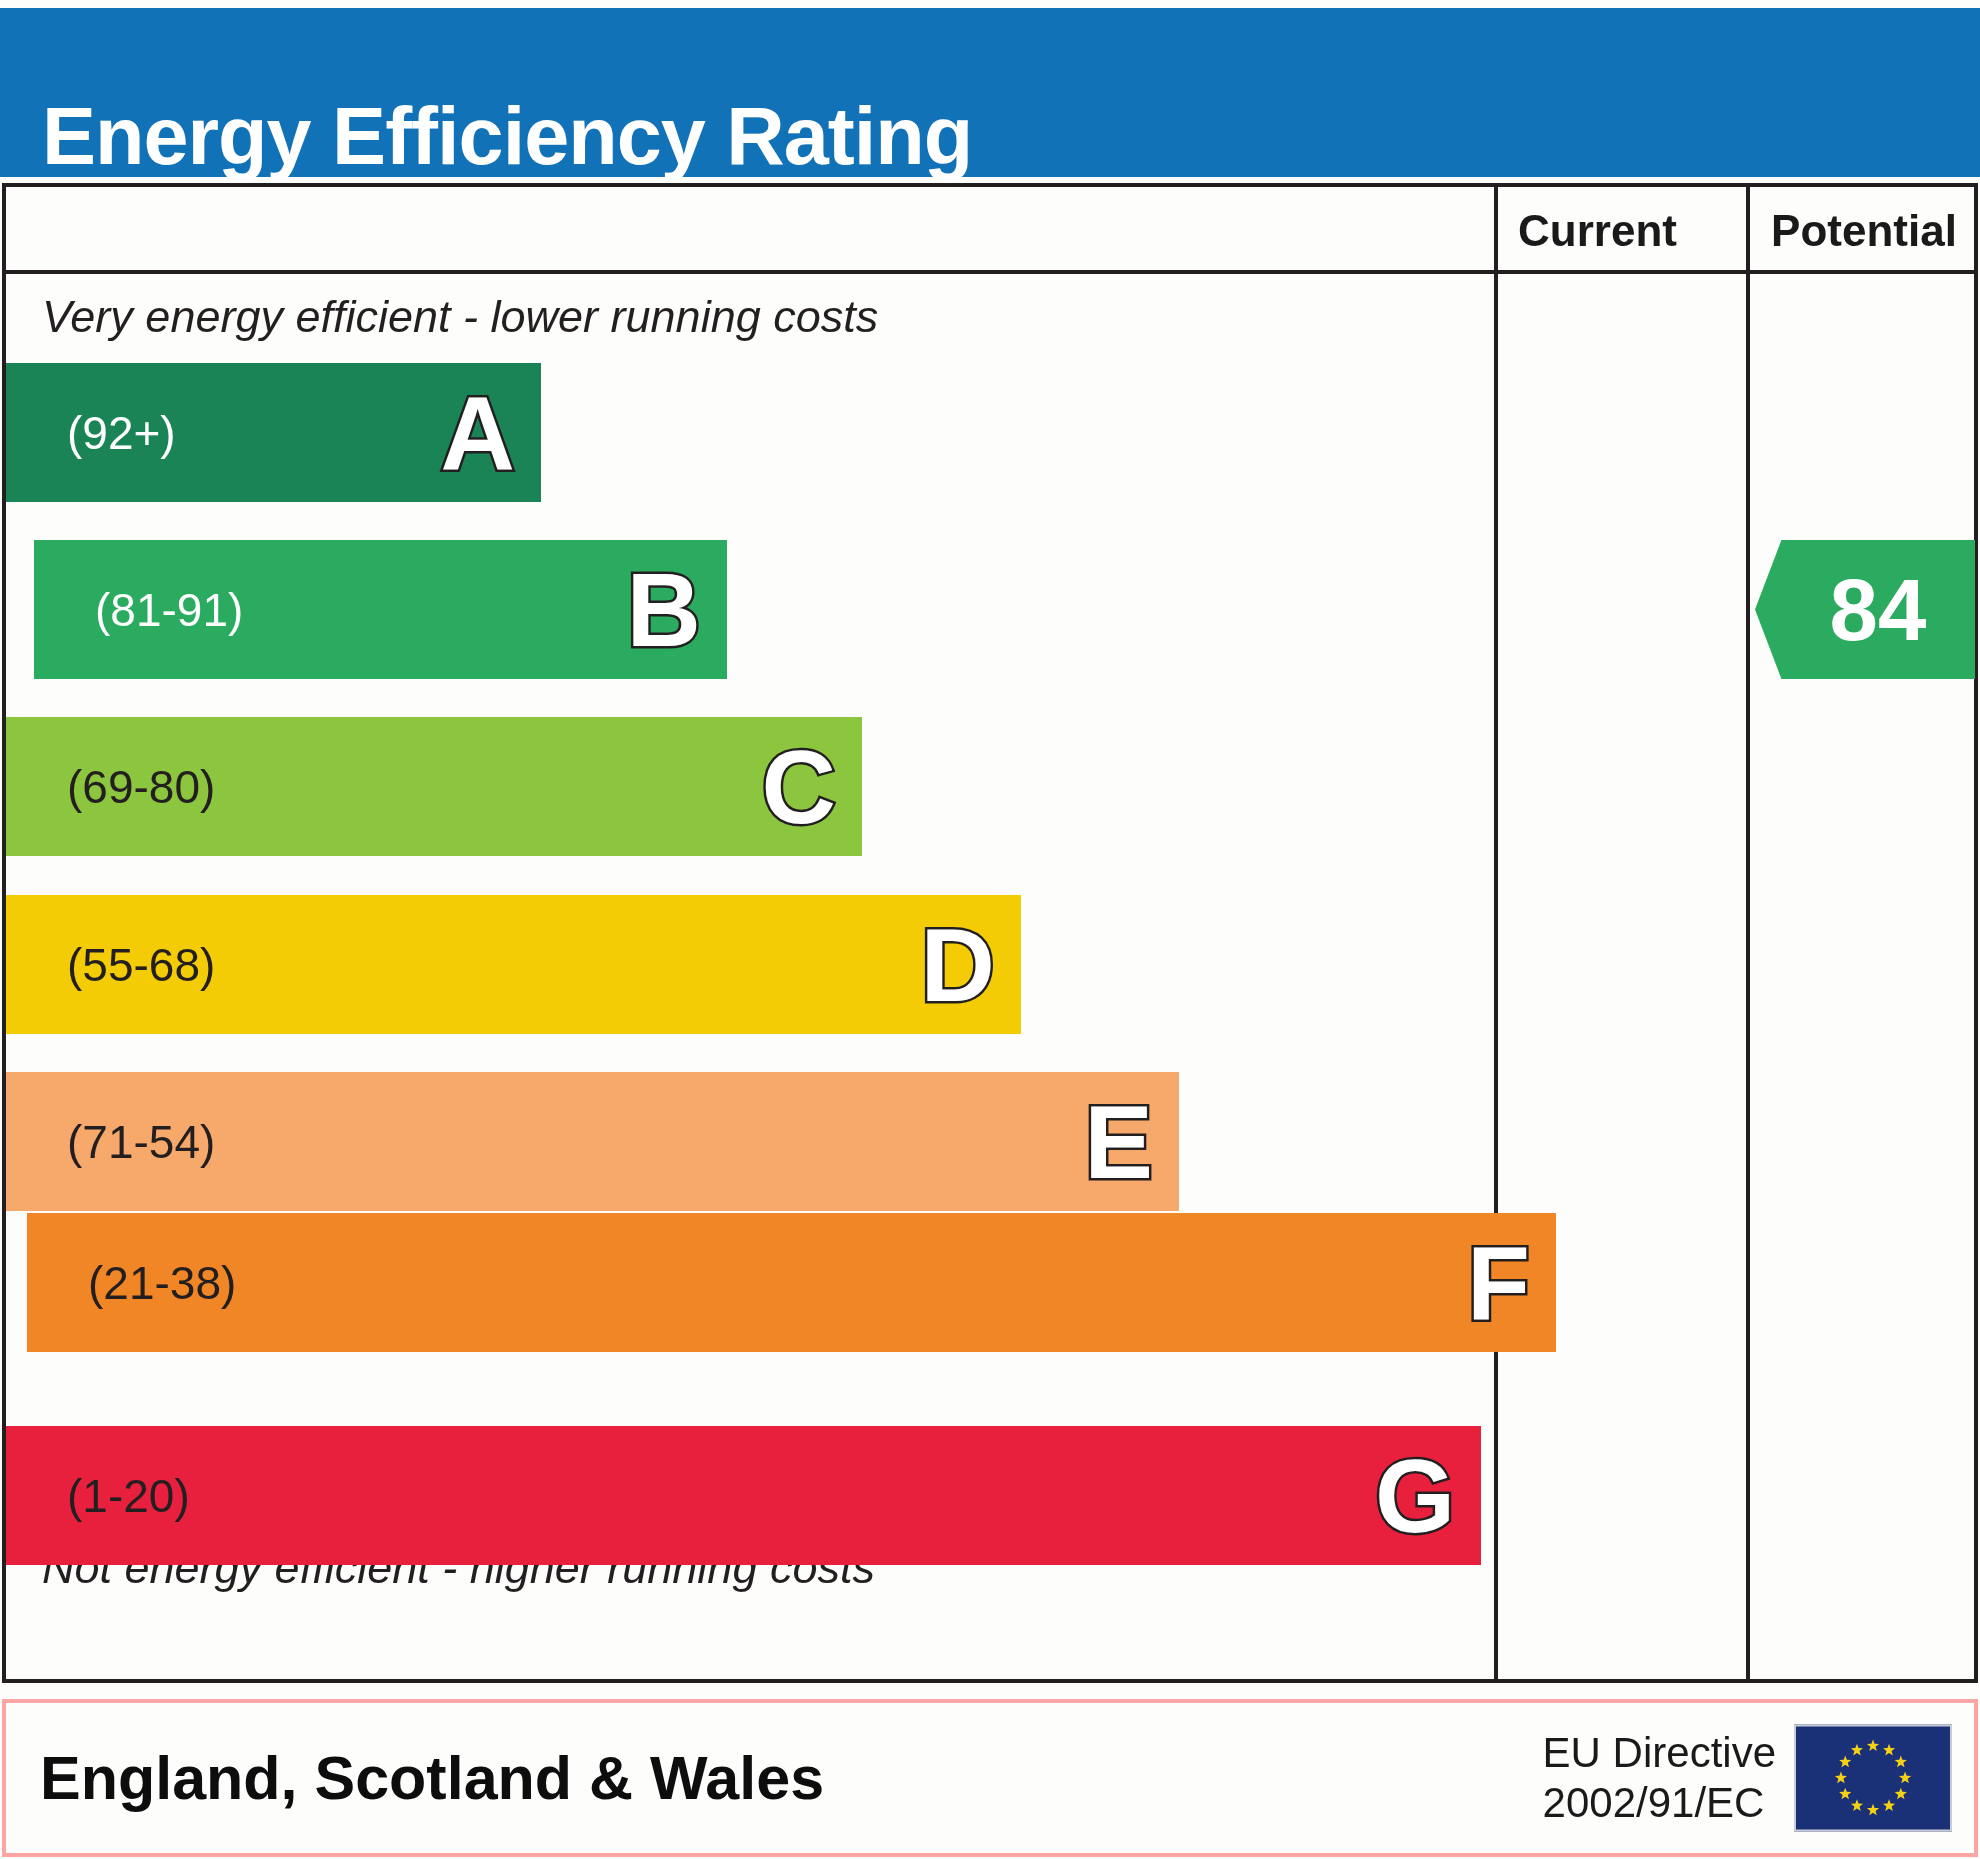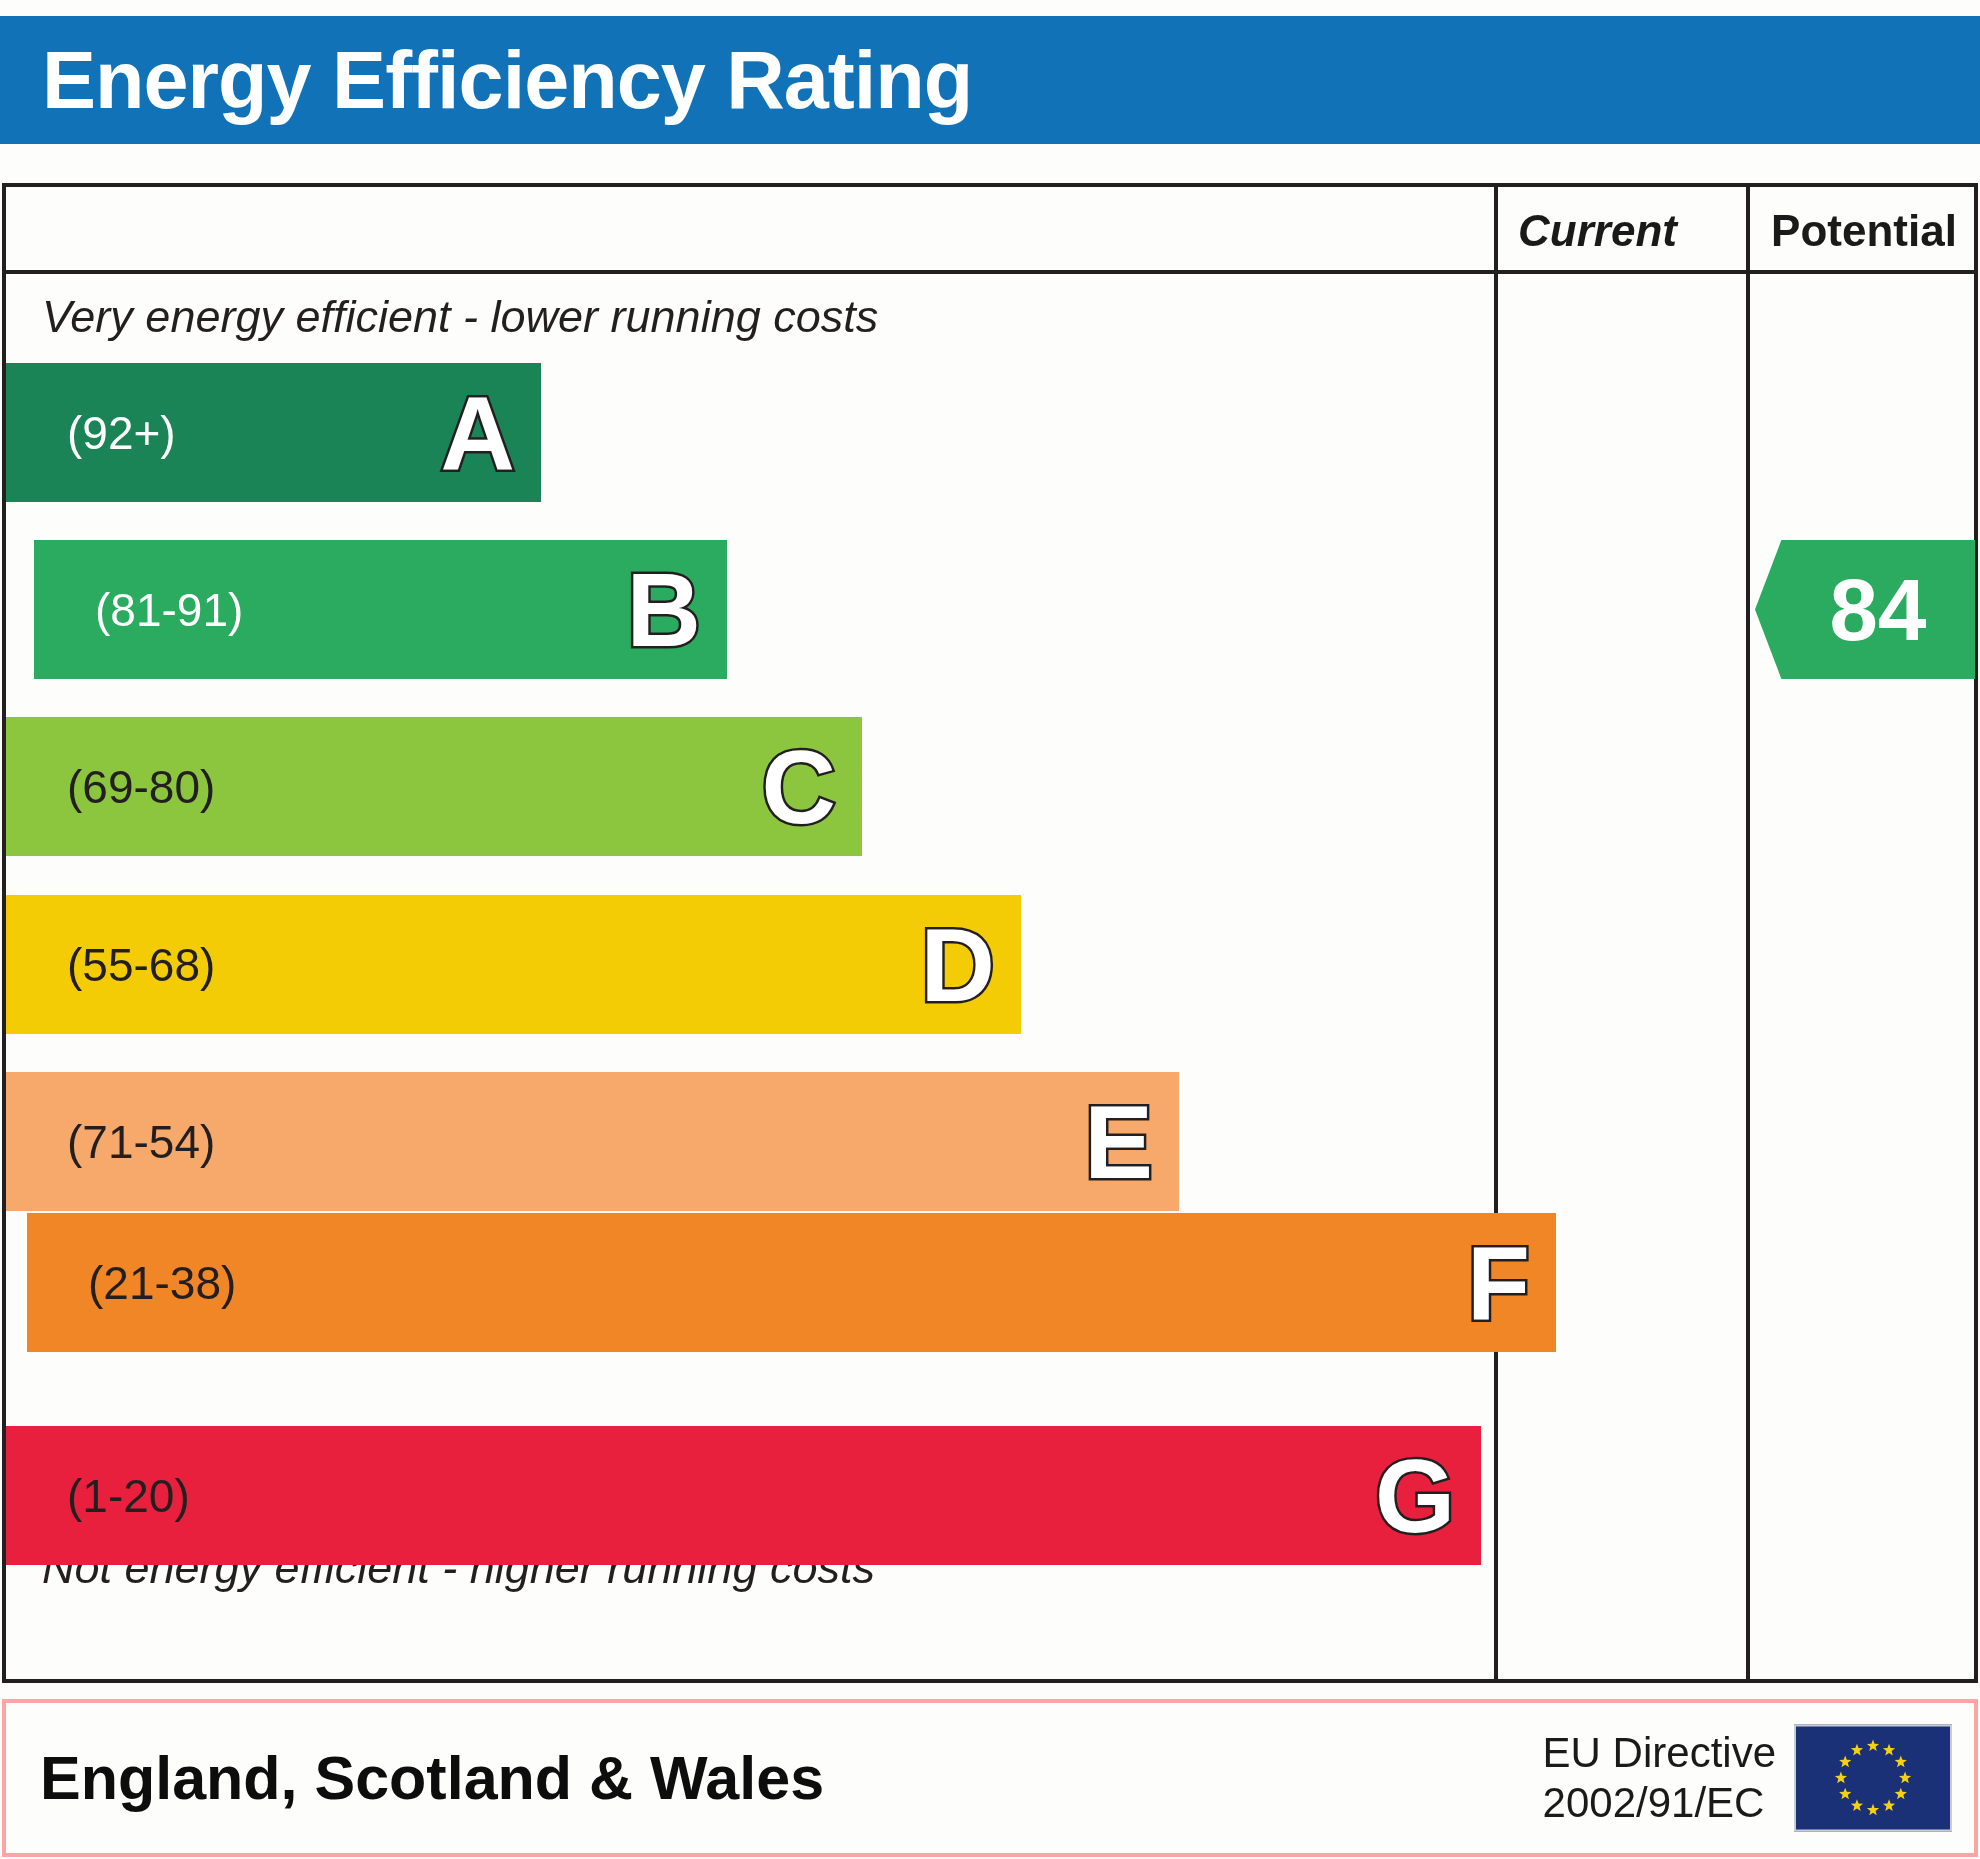--- a/index.html
+++ b/index.html
@@ -12,24 +12,24 @@
   .epc {
     position: relative;
     width: 1980px; height: 1859px;
     background: #fdfdfb;
     overflow: hidden;
   }
 
   
   .title-bar {
     position: absolute;
-    left: 0; top: 16px;
-    width: 1980px; height: 128px;
+    left: 0; top: 8px;
+    width: 1980px; height: 169px;
     background: #1272b8;
-    display: flex; align-items: center;
+    display: flex; align-items: flex-end;
   }
   .title-text {
     color: #ffffff;
     font-size: 81px;
     font-weight: bold;
     letter-spacing: -1px;
     padding-left: 42px;
     line-height: 1;
     white-space: nowrap;
   }
@@ -59,21 +59,21 @@
   .col-div.c1 { left: 1488px; }
   .col-div.c2 { left: 1740px; }
 
   .head-label {
     position: absolute;
     top: 0; height: 87px;
     display: flex; align-items: center; justify-content: center;
     font-size: 44px; font-weight: bold; color: #1a1a1a;
     white-space: nowrap;
   }
-  .head-label.current   { left: 1492px; width: 199px; font-style: italic; }
+  .head-label.current   { left: 1492px; width: 199px; }
   .head-label.potential { left: 1744px; width: 228px; }
 
   
   .caption {
     position: absolute;
     left: 36px;
     font-size: 45px;
     font-style: italic;
     color: #231f20;
     white-space: nowrap;

